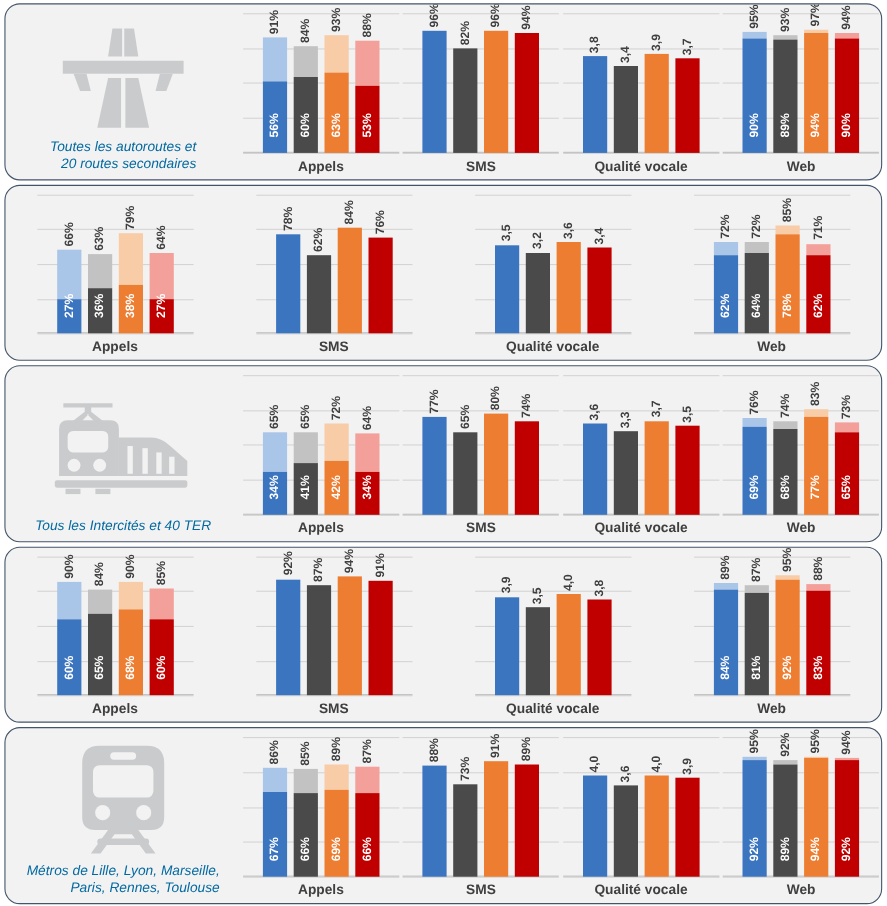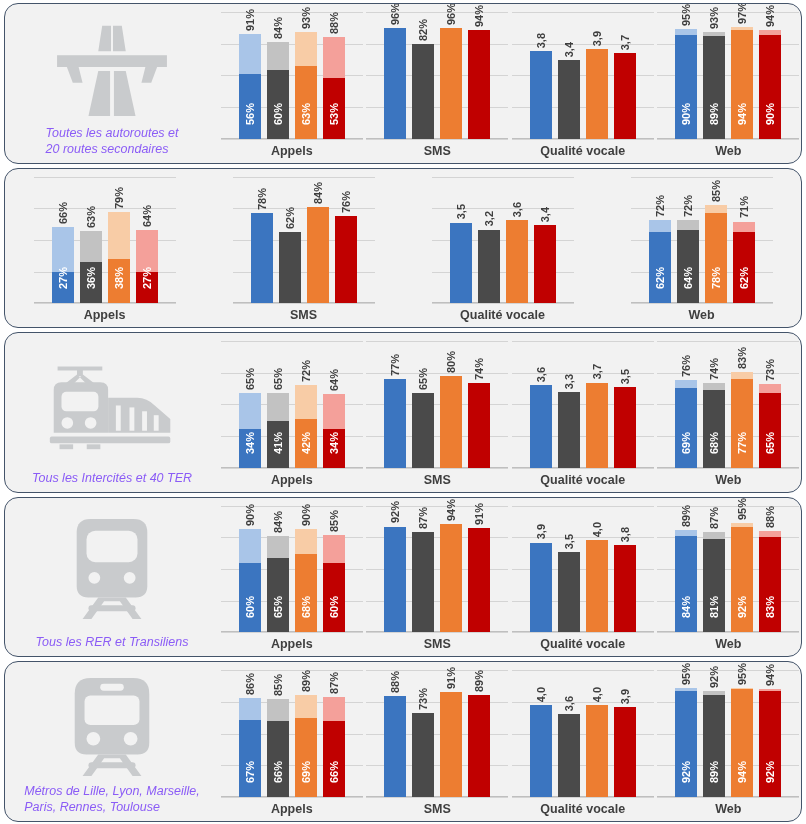--- a/index.html
+++ b/index.html
@@ -32,22 +32,22 @@
     align-items: center;
     justify-content: flex-start;
     padding-top: 6px;
   }
   .cat-icon { flex: 1 1 auto; display: flex; align-items: center; justify-content: center; width: 100%; }
   .cat-icon svg { display: block; }
   .cat-label {
     font-style: italic;
     font-size: 12.5px;
     line-height: 1.28;
-    color: #8b5cf6;
-    text-align: left;
+    color: #0369a1;
+    text-align: right;
     padding: 0 6px 6px 6px;
     white-space: pre-line;
   }
 
   
   .metrics { flex: 1 1 auto; display: flex; flex-direction: row; align-items: stretch; }
   .metric {
     flex: 1 1 0;
     display: flex;
     flex-direction: column;
@@ -713,37 +713,20 @@
                   </div>
                 </div>
               </div>
             </div>
           </div>
           <div class="metric-title">Web</div>
         </div>
       </div>
     </div>
     <div class="card">
-      <div class="cat">
-        <div class="cat-icon">
-          <svg viewBox="0 0 104 110" width="102" height="108">
-         <g fill="#c9cbcd">
-           <path d="M16 18 q0-14 14-14 h44 q14 0 14 14 v54 q0 12-12 12 h-48 q-12 0-12-12z"></path>
-           <path d="M38 84 h28 l16 22 h-9 l-13-18 h-16 l-13 18 h-9z"></path>
-           <rect x="28" y="92" width="48" height="6" rx="3"></rect>
-           <g fill="#f2f2f2">
-             <rect x="26" y="16" width="52" height="32" rx="9"></rect>
-             <circle cx="34" cy="64" r="6"></circle>
-                <circle cx="70" cy="64" r="6"></circle>
-           </g>
-         </g>
-       </svg>
-        </div>
-        <div class="cat-label">Tous les RER et Transiliens</div>
-      </div>
       <div class="metrics">
         <div class="metric">
           <div class="plot">
             <div class="grid">
               <i style="top: 0%;"></i>
               <i style="top: 25%;"></i>
               <i style="top: 50%;"></i>
               <i style="top: 75%;"></i>
               <i style="top: 100%;"></i>
             </div>

